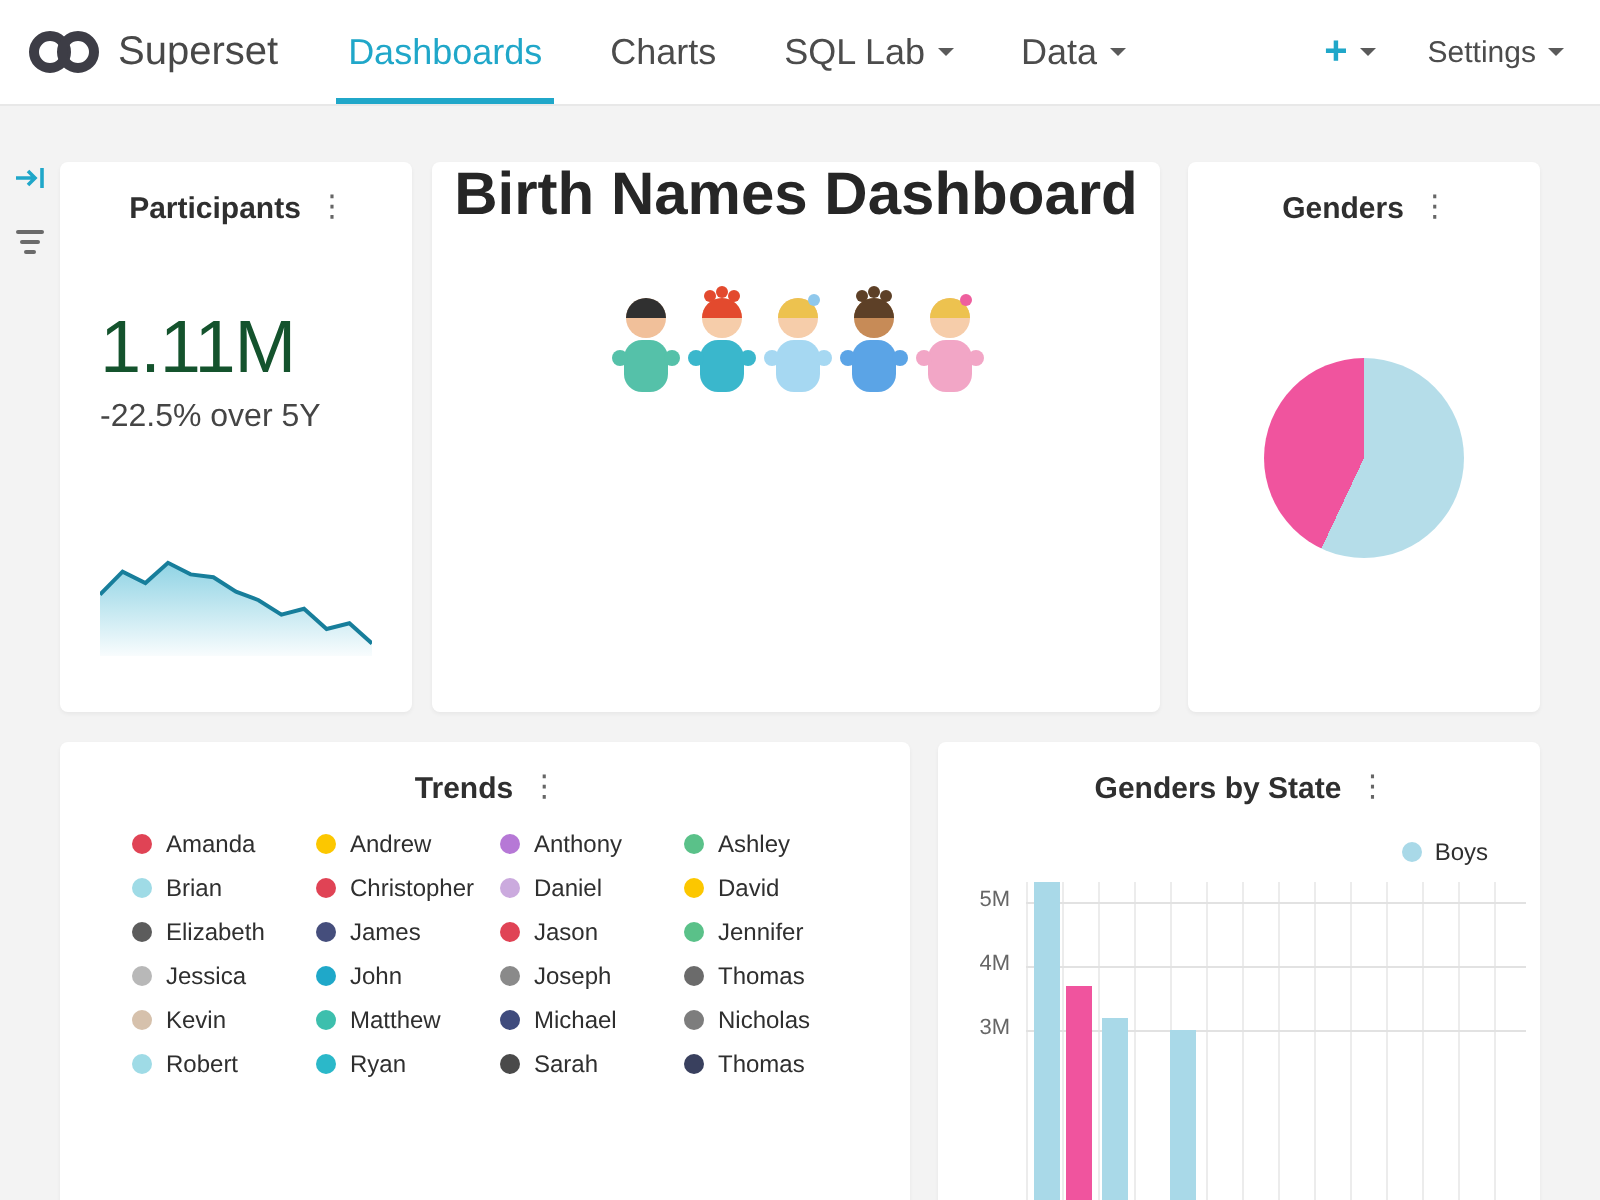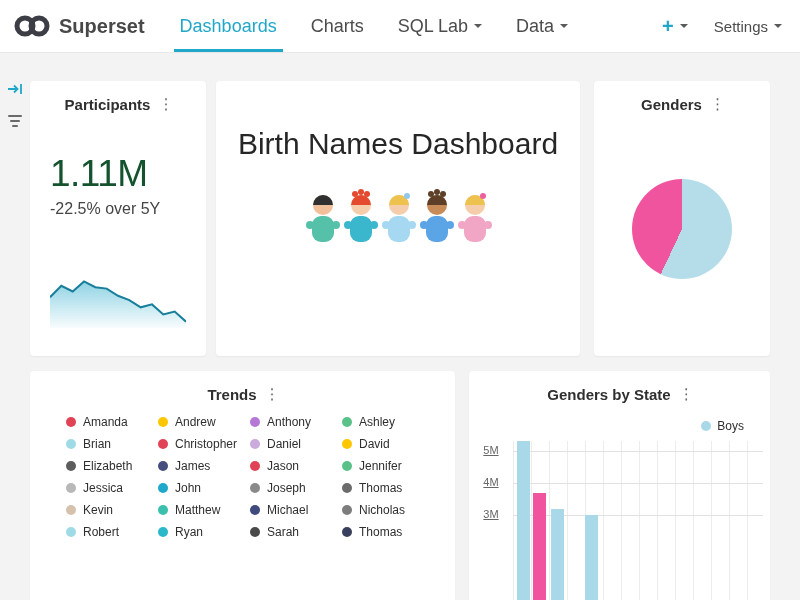--- a/index.html
+++ b/index.html
@@ -9,21 +9,21 @@
     font-family:"Liberation Sans", sans-serif;
     background:#f3f3f3; color:#333;
   }
 
   
   .navbar {
     height:53px; background:#fff; border-bottom:1px solid #e8e8e8;
     display:flex; align-items:stretch; padding:0 18px 0 14px; position:relative; z-index:3;
   }
   .brand { display:flex; align-items:center; gap:9px; margin-right:18px; cursor:pointer; }
-  .brand-text { font-size:20px; font-weight:700; color:#484848; }
+  .brand-text { font-size:20px; font-weight:400; color:#484848; }
   .nav-items { display:flex; align-items:stretch; }
   .nav-item { display:flex; align-items:center; padding:0 17px; font-size:18px; color:#4c4c4c; cursor:pointer; position:relative; }
   .nav-item.active { color:#20a7c9; }
   .nav-item.active::after { content:''; position:absolute; left:11px; right:11px; bottom:0; height:3px; background:#20a7c9; }
   .caret { width:0; height:0; border-left:4px solid transparent; border-right:4px solid transparent; border-top:4px solid #5a5a5a; margin-left:6px; display:inline-block; }
   .nav-right { margin-left:auto; display:flex; align-items:center; gap:26px; }
   .plus-btn { display:flex; align-items:center; cursor:pointer; }
   .plus-glyph { color:#20a7c9; font-size:20px; font-weight:700; line-height:1; }
   .settings-btn { display:flex; align-items:center; font-size:15px; color:#4c4c4c; cursor:pointer; }
 
@@ -52,42 +52,42 @@
   .card-header { display:flex; justify-content:center; align-items:flex-start; padding:15px 10px 0 20px; }
   .card-title { font-size:15px; font-weight:600; color:#2f2f2f; }
   .kebab { color:#666; font-size:15px; cursor:pointer; padding:0 8px; line-height:1; }
 
   .card-participants { left:30px; top:28px; width:176px; height:275px; }
   .big-number { font-size:37px; font-weight:400; color:#14532d; padding:40px 0 0 20px; letter-spacing:-0.5px; }
   .delta { font-size:16px; color:#454545; padding:5px 0 0 20px; }
   .spark { position:absolute; left:20px; right:20px; bottom:28px; height:58px; width:136px; }
 
   .card-banner { left:216px; top:28px; width:364px; height:275px; }
-  .banner-title { text-align:center; font-size:30px; font-weight:400; color:#262626; margin-top:46px; }
+  .banner-title { text-align:center; font-size:30px; font-weight:700; color:#262626; }
   .kids-wrap { display:flex; justify-content:center; margin-top:26px; }
 
   .card-genders { left:594px; top:28px; width:176px; height:275px; }
   .pie { width:100px; height:100px; border-radius:50%; margin:66px auto 0; cursor:pointer; }
 
   .card-trends { left:30px; top:318px; width:425px; height:300px; }
   .trends-legend {
     display:grid; grid-template-columns:92px 92px 92px auto;
     padding:12px 10px 0 36px; row-gap:8px;
   }
   .legend-item { display:flex; align-items:center; gap:7px; font-size:12px; color:#2f2f2f; cursor:pointer; }
   .dot { width:10px; height:10px; border-radius:50%; flex:none; }
 
   .card-gstate { left:469px; top:318px; width:301px; height:300px; }
   .gs-legend { position:absolute; right:26px; top:48px; display:flex; align-items:center; gap:6px; font-size:12px; color:#2f2f2f; cursor:pointer; }
   .gs-plot {
     position:absolute; left:44px; top:70px; width:250px; height:230px;
     background-image:repeating-linear-gradient(to right, #ececec 0 1px, transparent 1px 18px);
   }
   .hgrid { position:absolute; left:0; right:0; height:1px; background:#e2e2e2; }
-  .ytick { position:absolute; left:-36px; width:28px; text-align:center; font-size:11px; color:#666;text-decoration:underline; }
+  .ytick { position:absolute; left:-36px; width:28px; text-align:right; font-size:11px; color:#666; }
   .bar { position:absolute; width:13px; }
 </style>
 </head>
 <body>
 
 <div class="app">
 
   <header class="navbar">
     <div class="brand">
       <svg width="36" height="26" viewBox="0 0 36 26">

